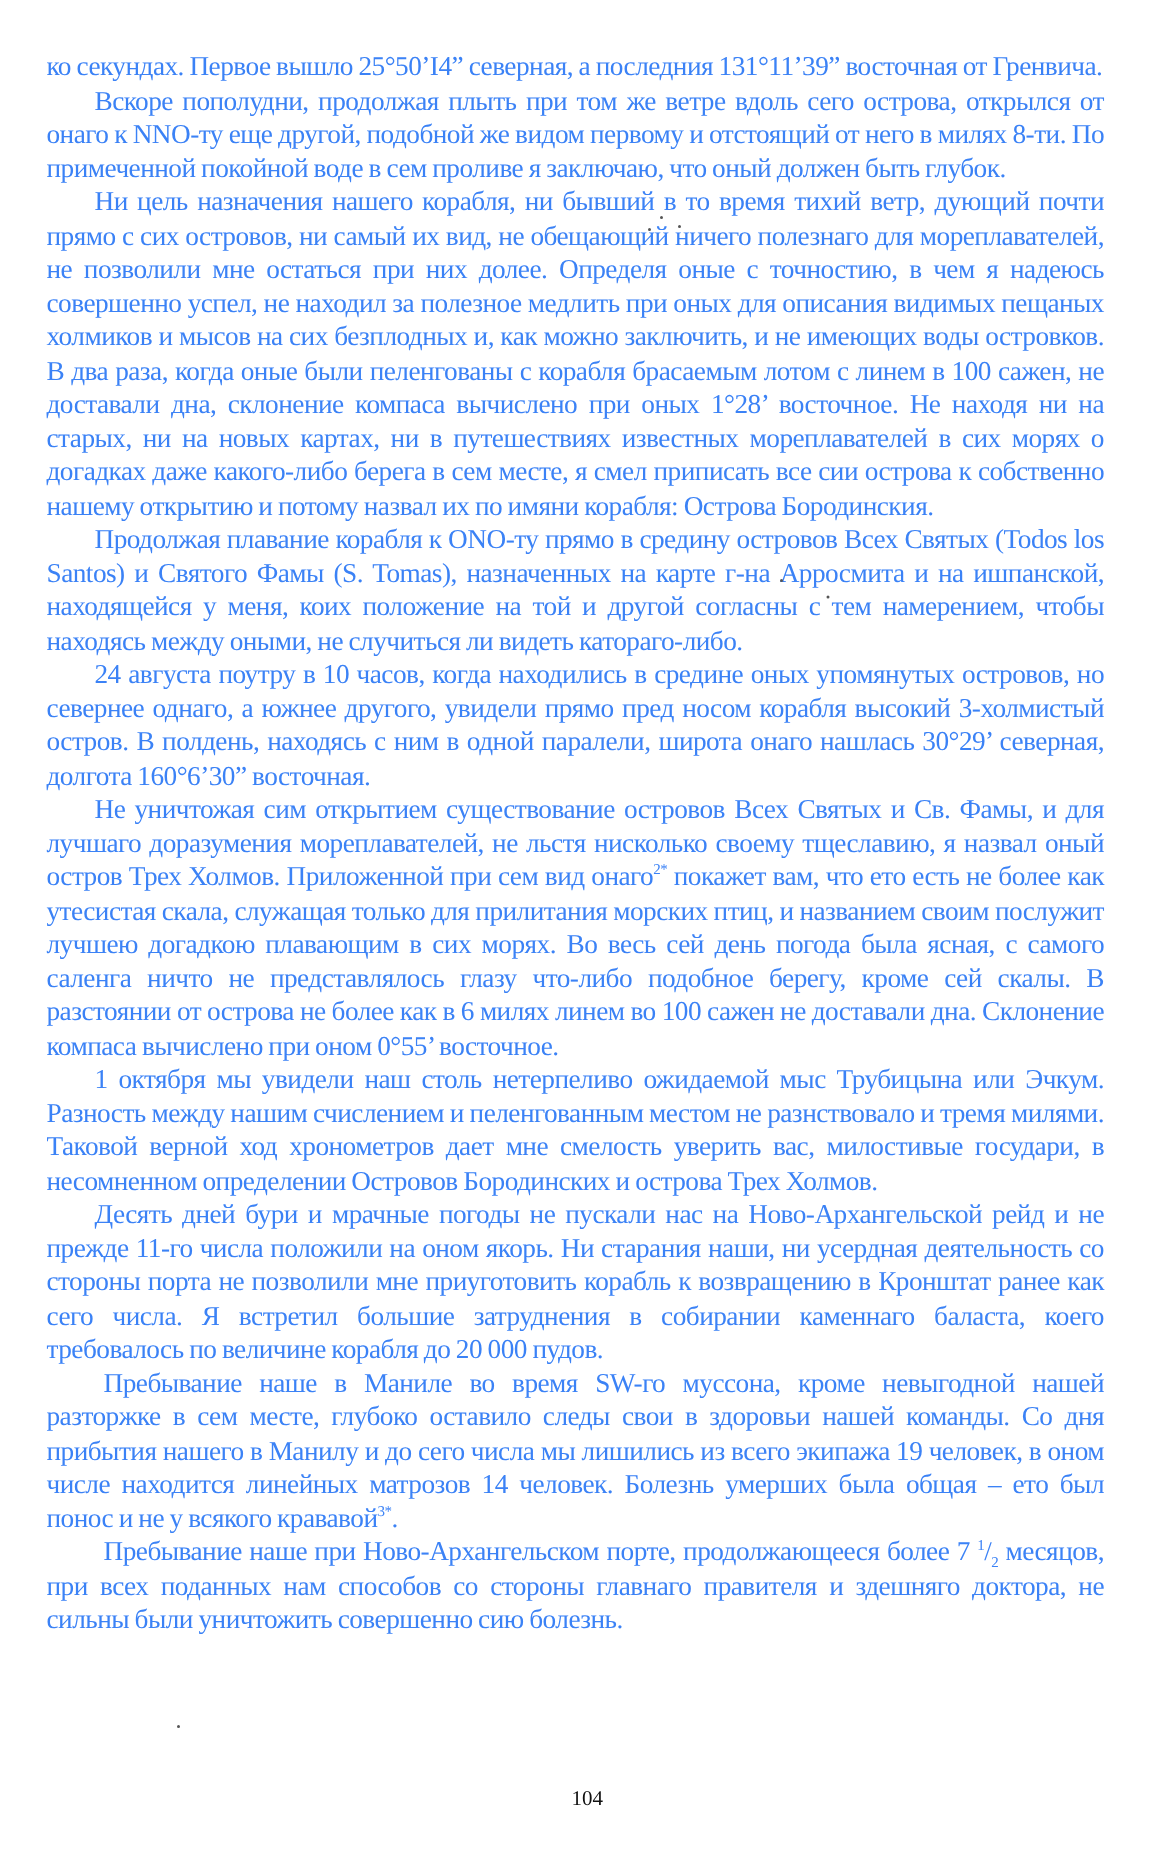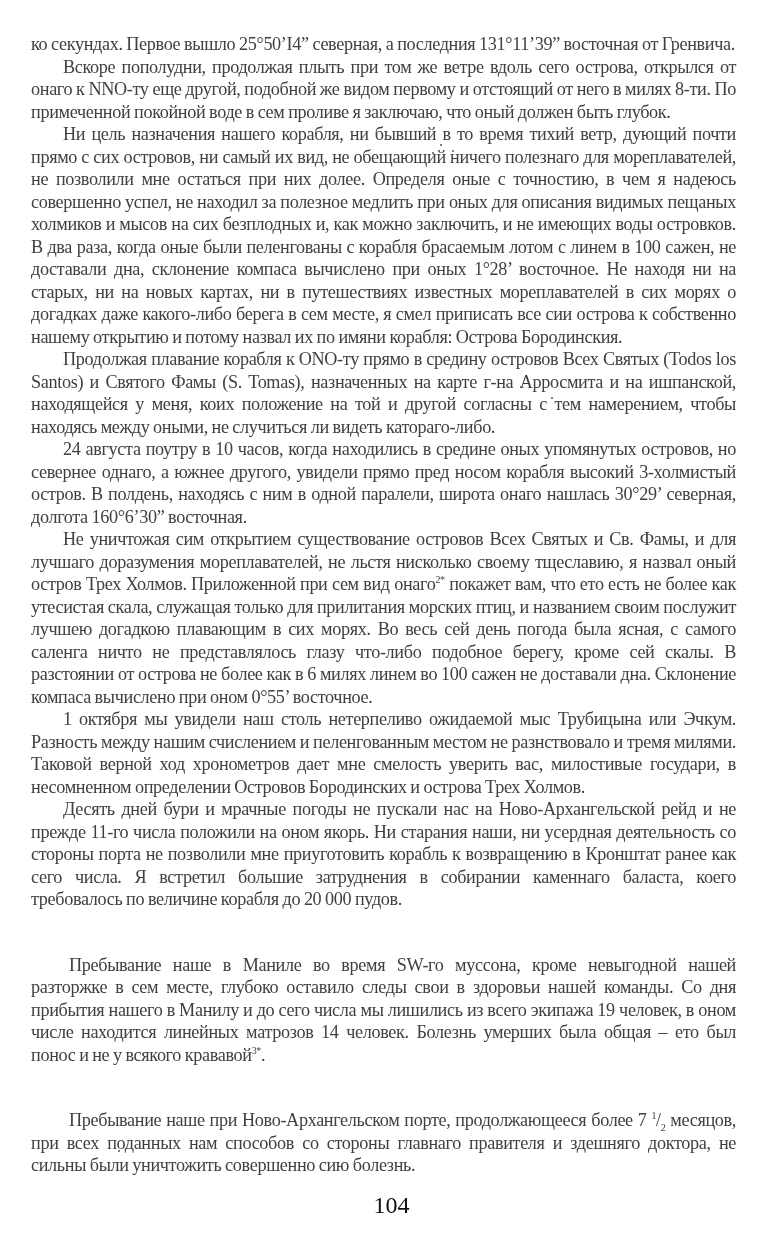--- a/index.html
+++ b/index.html
@@ -14,57 +14,56 @@
       position: relative;
     }
     .page {
       position: absolute;
       left: 31px;
       top: 33px;
       width: 705px;
       font-family: "Liberation Serif", serif;
       font-size: 18.2px;
       line-height: 22.5px;
-      color: #404040;
+      color: #3b82f6;
       letter-spacing: -0.35px;
       word-spacing: -0.5px;
     }
     .page p {
       margin: 0;
       text-align: justify;
       text-align-last: left;
       hyphens: manual;
     }
     .page p.indent {
       text-indent: 32px;
     }
     .page p.indent-wide {
       text-indent: 38px;
-      margin-top: 43px;
     }
     sup {
       font-size: 10px;
       line-height: 0;
       vertical-align: super;
     }
     .frac {
       font-size: 18px;
     }
     .frac sup, .frac sub {
       font-size: 10px;
       line-height: 0;
     }
     .page-number {
       position: absolute;
       top: 1192px;
       left: 0;
       width: 783px;
       text-align: center;
       font-family: "Liberation Serif", serif;
-      font-size: 24px;
+      font-size: 14px;
       color: #111111;
     }
     .speck {
       position: absolute;
       width: 2px;
       height: 2px;
       background: #555;
       border-radius: 1px;
     }
   </style>

